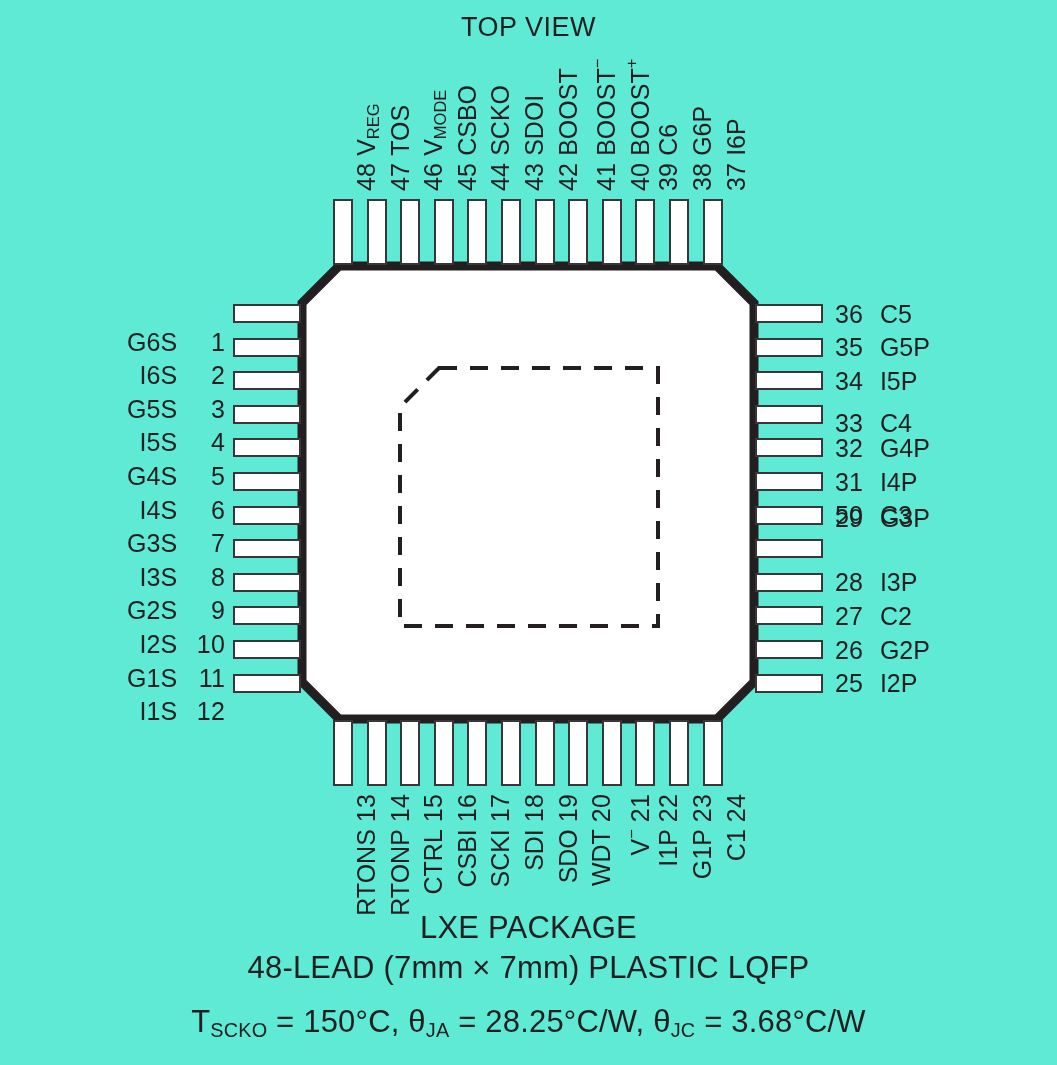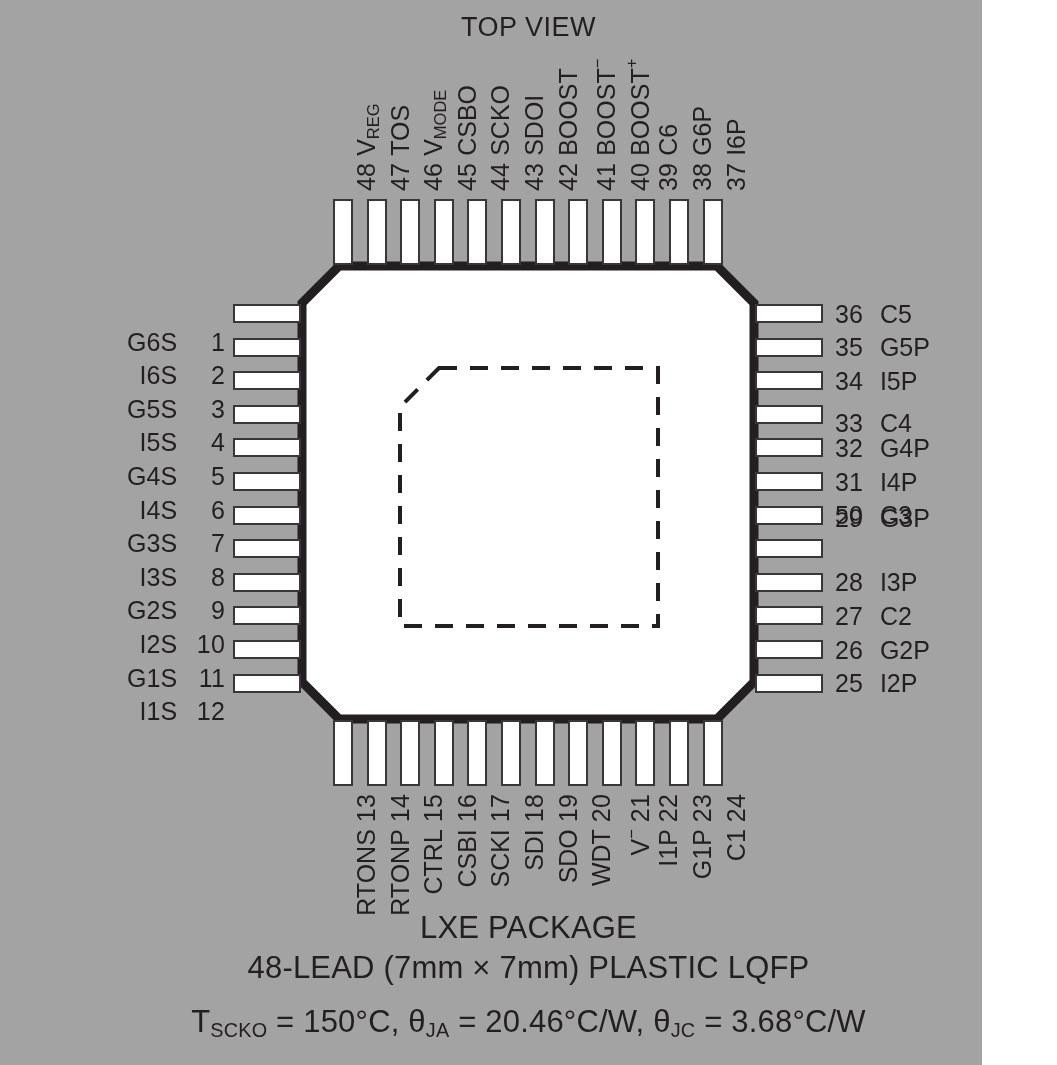--- a/index.html
+++ b/index.html
@@ -7,23 +7,23 @@
     margin: 0;
     padding: 0;
     background: #ffffff;
   }
   body {
     font-family: "Liberation Sans", sans-serif;
     color: #231f20;
   }
   #page {
     position: relative;
-    width: 982px;
+    width: 1057px;
     height: 1065px;
-    background: #a3a3a3;
+    background: #5eead4;
     overflow: hidden;
   }
 
   
   #top-view-title {
     position: absolute;
     left: 0;
     top: 12px;
     width: 1057px;
     text-align: center;
@@ -275,16 +275,16 @@
       <div class="pin pin-v" style="left: 669px; top: 720px;"></div>
       <div class="lbl-vert lbl-bot" style="left: 690px; top: 794px; width: 200px; margin-left: -200px; transform-origin: 200px 0px;"><span class="name">G1P</span>&nbsp;<span class="num">23</span></div>
       <div class="pin pin-v" style="left: 702.6px; top: 720px;"></div>
       <div class="lbl-vert lbl-bot" style="left: 723.6px; top: 794px; width: 200px; margin-left: -200px; transform-origin: 200px 0px;"><span class="name">C1</span>&nbsp;<span class="num">24</span></div>
     </div>
 
   <div id="footer">
     <div class="foot-line">LXE PACKAGE</div>
     <div class="foot-line">48-LEAD (7mm × 7mm) PLASTIC LQFP</div>
     <div id="foot-gap"></div>
-    <div class="foot-line"><span>T</span><span class="sub">SCKO</span><span> = 150°C, θ</span><span class="sub">JA</span><span> = 20.46°C/W, θ</span><span class="sub">JC</span><span> = 3.68°C/W</span></div>
+    <div class="foot-line"><span>T</span><span class="sub">SCKO</span><span> = 150°C, θ</span><span class="sub">JA</span><span> = 28.25°C/W, θ</span><span class="sub">JC</span><span> = 3.68°C/W</span></div>
   </div>
 
 </div>
 
 </body></html>

